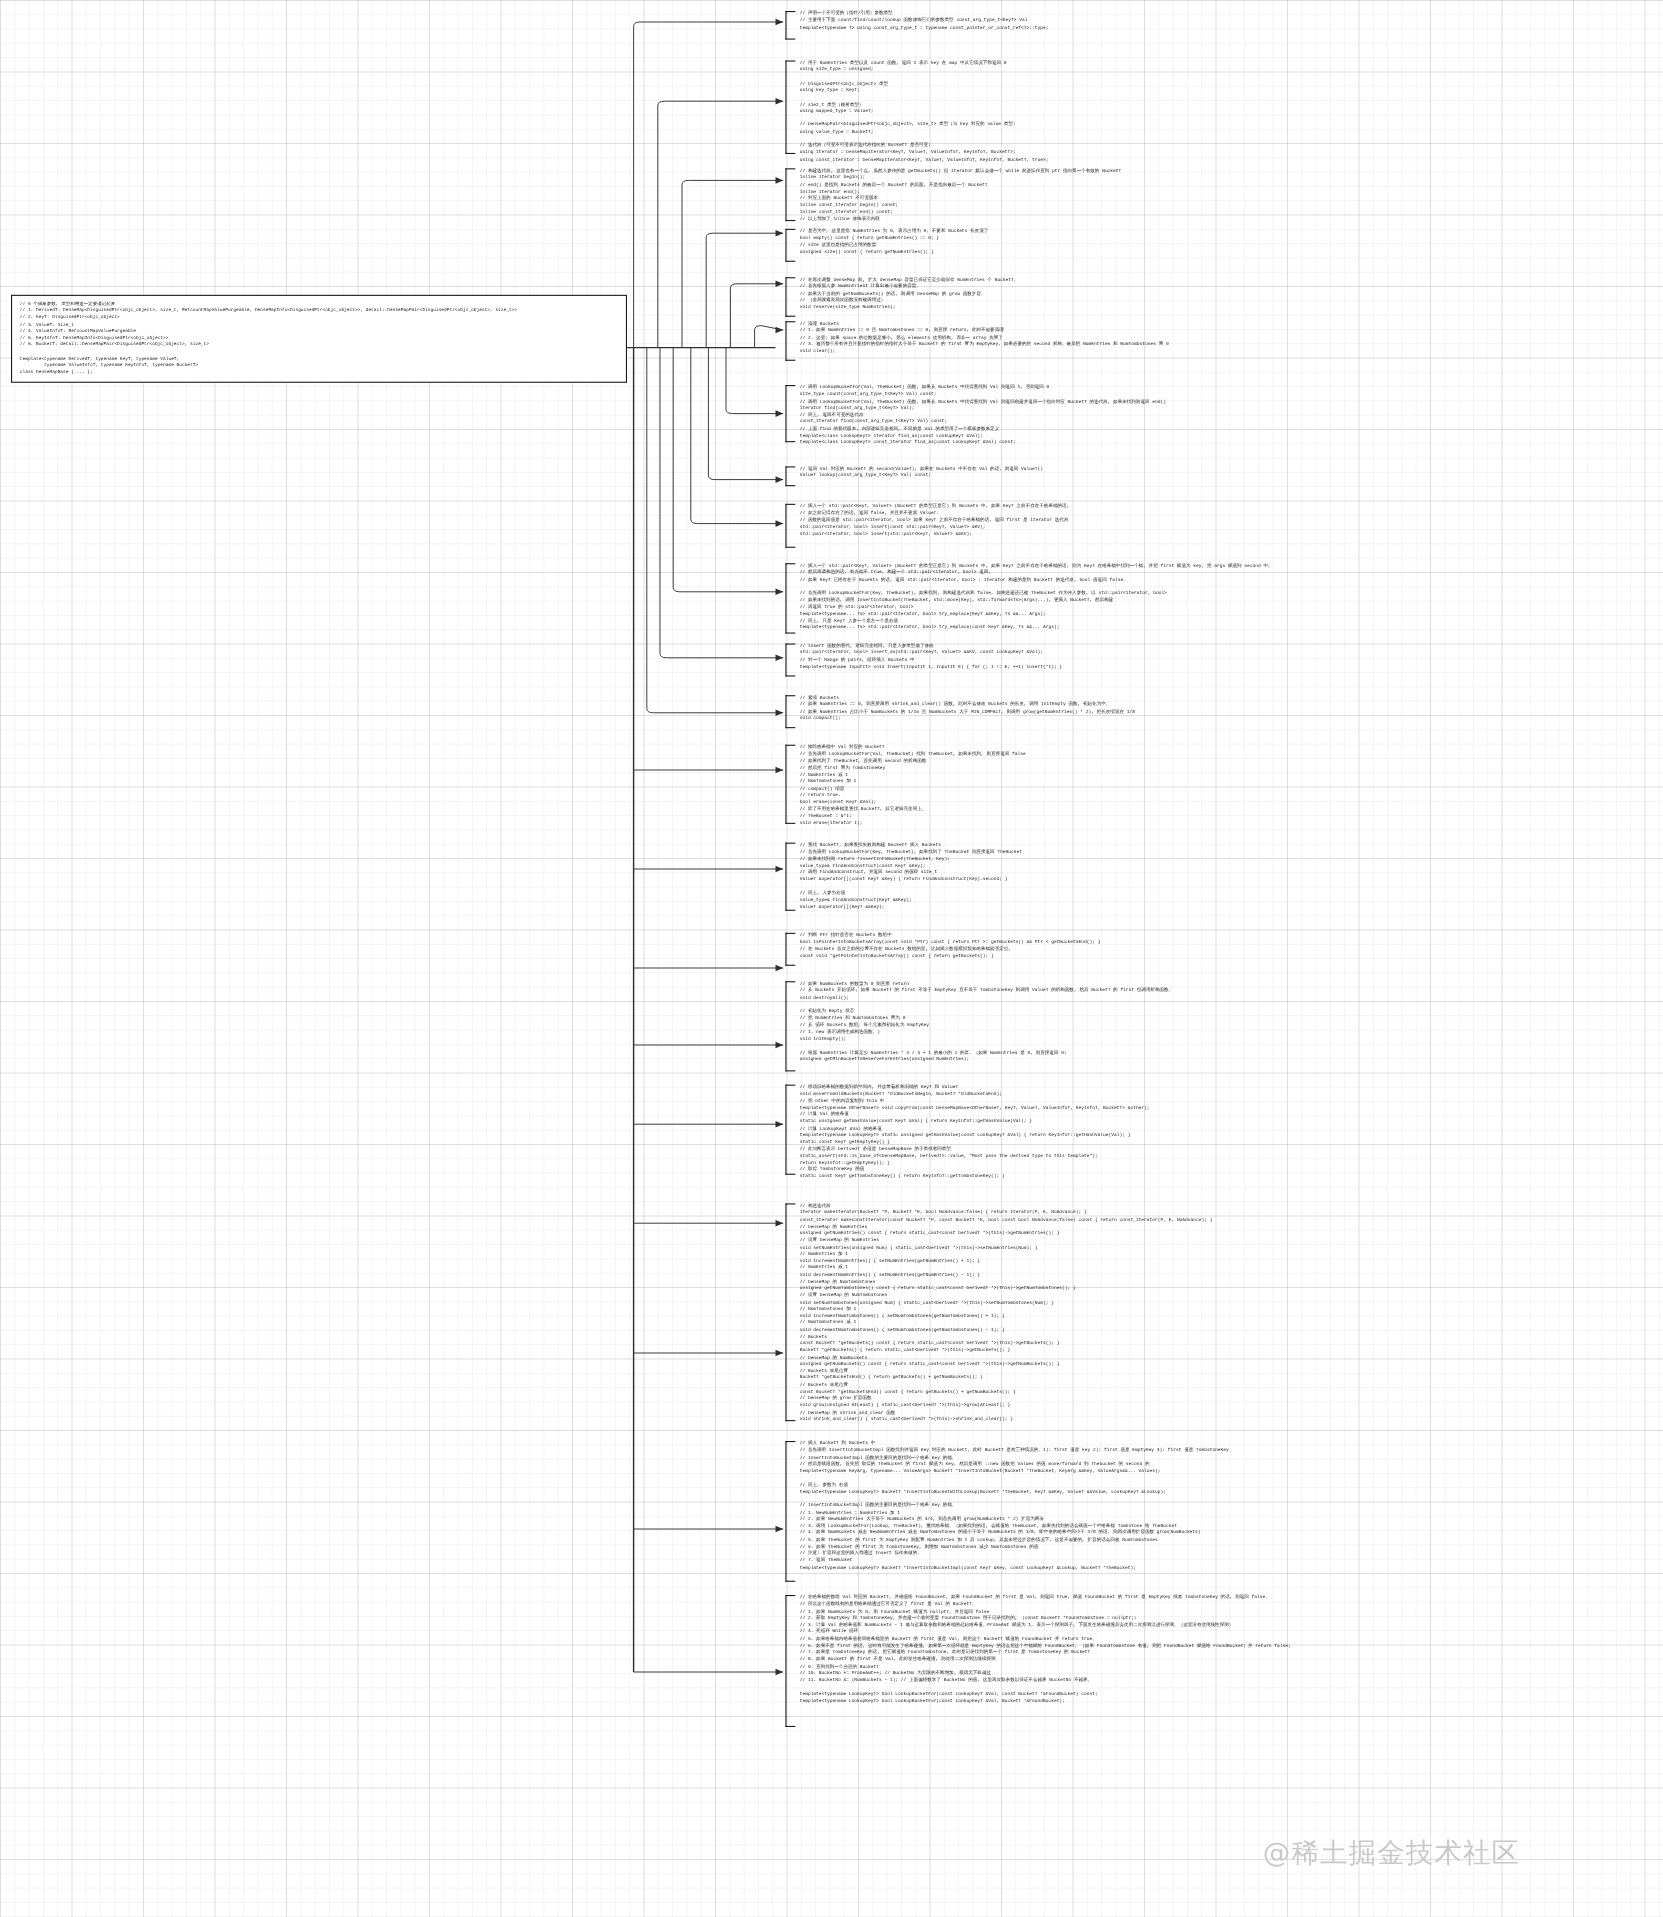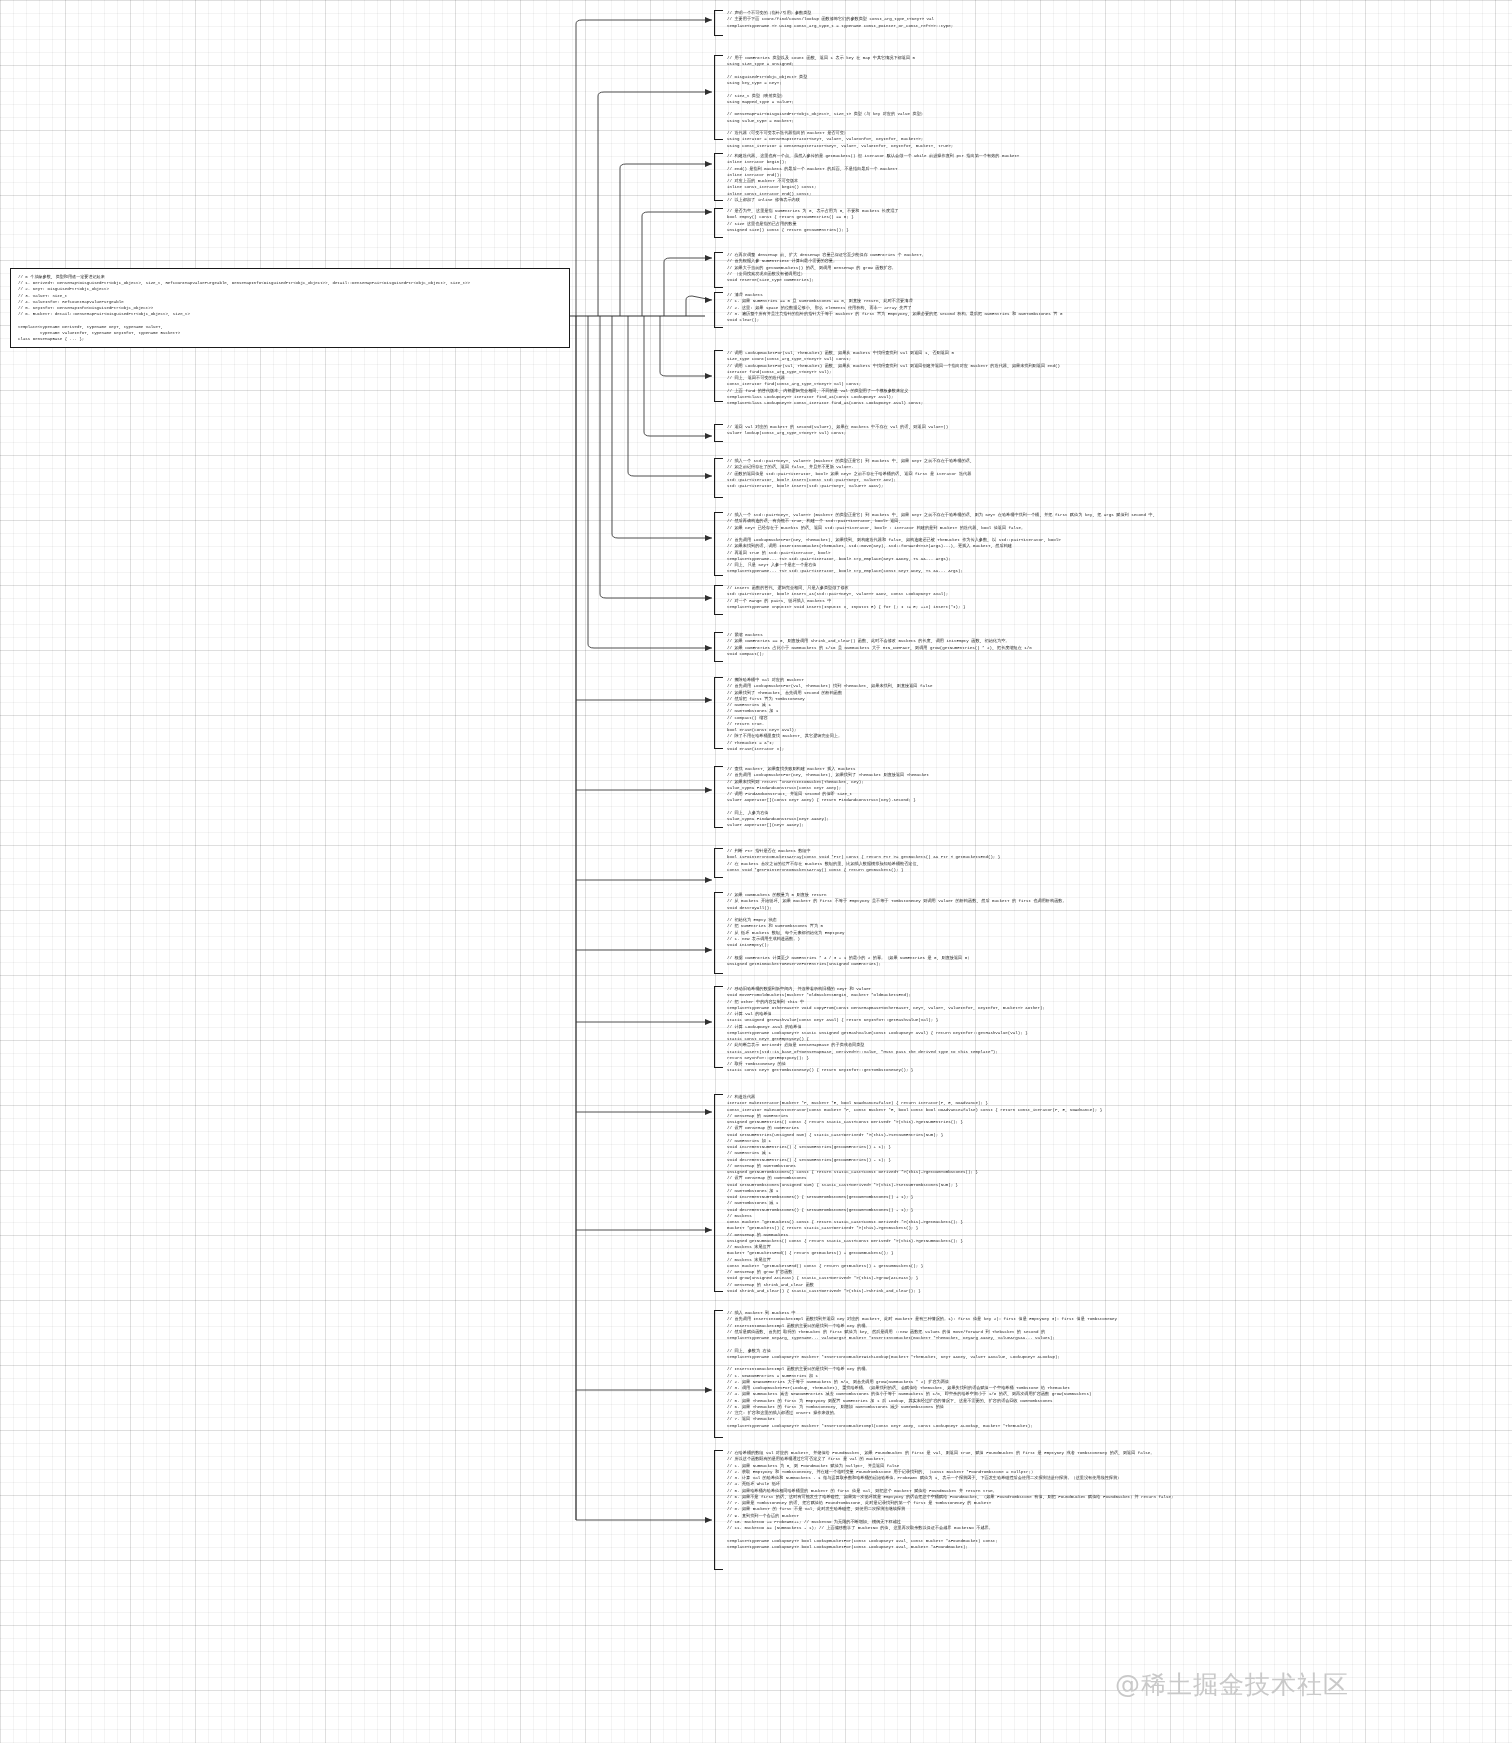--- a/index.html
+++ b/index.html
@@ -56,21 +56,21 @@
   .branch .btext{
     margin-left:13px;
     font-family:"Liberation Mono","DejaVu Sans Mono",monospace;
     font-size:4.15px;
     line-height:6.25px;
     color:#1b1b1b;
     white-space:pre;
   }
   .watermark{
     position:absolute;
-    left:1115px;top:1668px;
+    left:1148px;top:1668px;
     font-size:25px;
     color:#c9c9c9;
     letter-spacing:1px;
     font-family:"DejaVu Sans",sans-serif;
     z-index:5;
     user-select:none;
   }
 </style>
 </head>
 <body>

